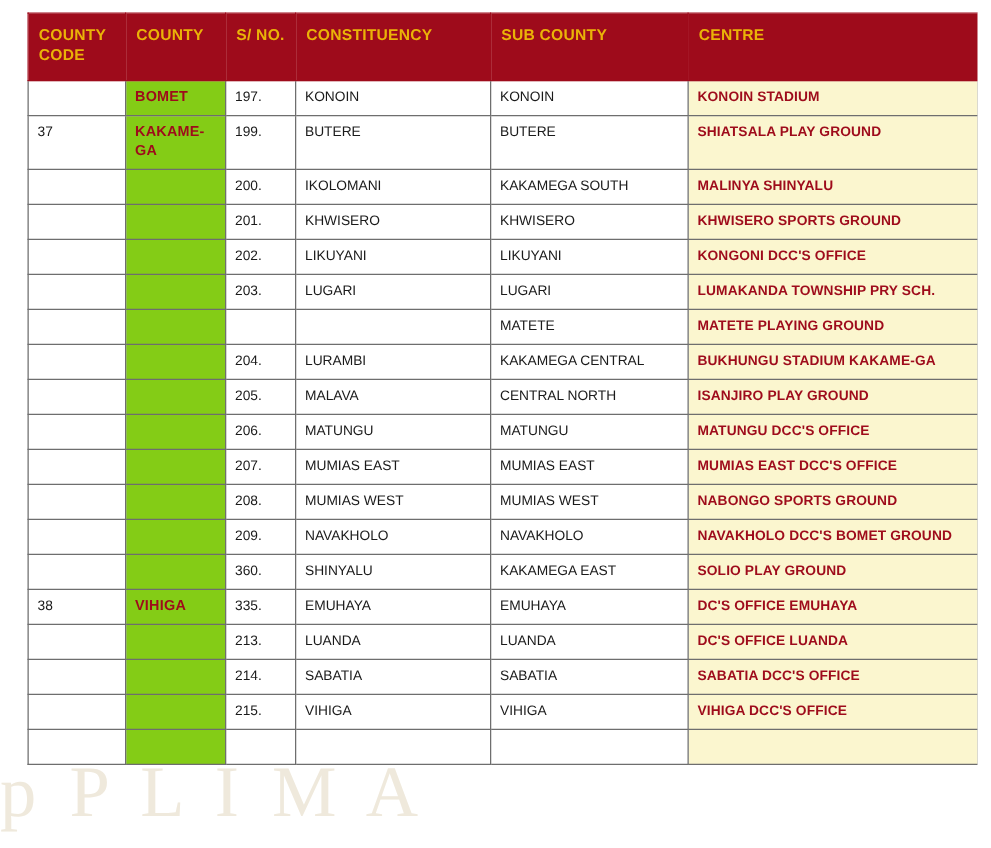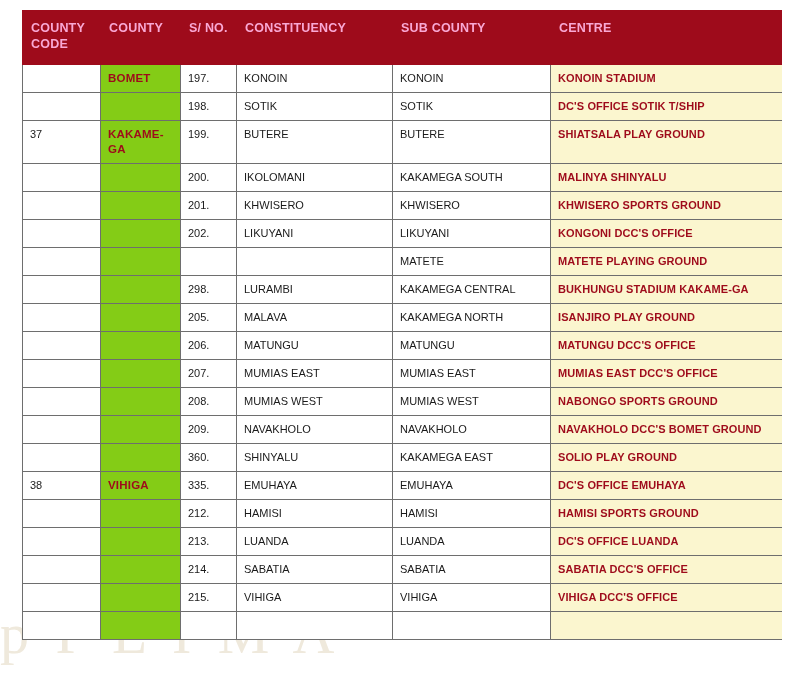--- a/index.html
+++ b/index.html
@@ -45,21 +45,21 @@
   }
   table.gazette col.c-code { width: 78px; }
   table.gazette col.c-county { width: 80px; }
   table.gazette col.c-sno { width: 56px; }
   table.gazette col.c-const { width: 156px; }
   table.gazette col.c-sub { width: 158px; }
   table.gazette col.c-centre { width: 232px; }
 
   thead th {
     background: #9e0b1b;
-    color: #f9a8d4;
+    color: #eab308;
     font-size: 12.5px;
     font-weight: bold;
     text-align: left;
     vertical-align: top;
     padding: 10px 8px 12px 8px;
     letter-spacing: 0.2px;
     line-height: 1.25;
     border: 1px solid #9e0b1b;
   }
   tbody td {
@@ -132,28 +132,20 @@
     <tbody>
       <tr>
         <td class="code"></td>
         <td class="county">BOMET</td>
         <td class="sno">197.</td>
         <td class="const">KONOIN</td>
         <td class="sub">KONOIN</td>
         <td class="centre">KONOIN STADIUM</td>
       </tr>
       <tr>
-        <td class="code"></td>
-        <td class="county"></td>
-        <td class="sno">198.</td>
-        <td class="const">SOTIK</td>
-        <td class="sub">SOTIK</td>
-        <td class="centre">DC'S OFFICE SOTIK T/SHIP</td>
-      </tr>
-      <tr>
         <td class="code">37</td>
         <td class="county">KAKAME-GA</td>
         <td class="sno">199.</td>
         <td class="const">BUTERE</td>
         <td class="sub">BUTERE</td>
         <td class="centre">SHIATSALA PLAY GROUND</td>
       </tr>
       <tr>
         <td class="code"></td>
         <td class="county"></td>
@@ -174,39 +166,47 @@
         <td class="code"></td>
         <td class="county"></td>
         <td class="sno">202.</td>
         <td class="const">LIKUYANI</td>
         <td class="sub">LIKUYANI</td>
         <td class="centre">KONGONI DCC'S OFFICE</td>
       </tr>
       <tr>
         <td class="code"></td>
         <td class="county"></td>
+        <td class="sno">203.</td>
+        <td class="const">LUGARI</td>
+        <td class="sub">LUGARI</td>
+        <td class="centre">LUMAKANDA TOWNSHIP PRY SCH.</td>
+      </tr>
+      <tr>
+        <td class="code"></td>
+        <td class="county"></td>
         <td class="sno"></td>
         <td class="const"></td>
         <td class="sub">MATETE</td>
         <td class="centre">MATETE PLAYING GROUND</td>
       </tr>
       <tr>
         <td class="code"></td>
         <td class="county"></td>
-        <td class="sno">298.</td>
+        <td class="sno">204.</td>
         <td class="const">LURAMBI</td>
         <td class="sub">KAKAMEGA CENTRAL</td>
         <td class="centre">BUKHUNGU STADIUM KAKAME-GA</td>
       </tr>
       <tr>
         <td class="code"></td>
         <td class="county"></td>
         <td class="sno">205.</td>
         <td class="const">MALAVA</td>
-        <td class="sub">KAKAMEGA NORTH</td>
+        <td class="sub">CENTRAL NORTH</td>
         <td class="centre">ISANJIRO PLAY GROUND</td>
       </tr>
       <tr>
         <td class="code"></td>
         <td class="county"></td>
         <td class="sno">206.</td>
         <td class="const">MATUNGU</td>
         <td class="sub">MATUNGU</td>
         <td class="centre">MATUNGU DCC'S OFFICE</td>
       </tr>
@@ -246,28 +246,20 @@
         <td class="code">38</td>
         <td class="county">VIHIGA</td>
         <td class="sno">335.</td>
         <td class="const">EMUHAYA</td>
         <td class="sub">EMUHAYA</td>
         <td class="centre">DC'S OFFICE EMUHAYA</td>
       </tr>
       <tr>
         <td class="code"></td>
         <td class="county"></td>
-        <td class="sno">212.</td>
-        <td class="const">HAMISI</td>
-        <td class="sub">HAMISI</td>
-        <td class="centre">HAMISI SPORTS GROUND</td>
-      </tr>
-      <tr>
-        <td class="code"></td>
-        <td class="county"></td>
         <td class="sno">213.</td>
         <td class="const">LUANDA</td>
         <td class="sub">LUANDA</td>
         <td class="centre">DC'S OFFICE LUANDA</td>
       </tr>
       <tr>
         <td class="code"></td>
         <td class="county"></td>
         <td class="sno">214.</td>
         <td class="const">SABATIA</td>

